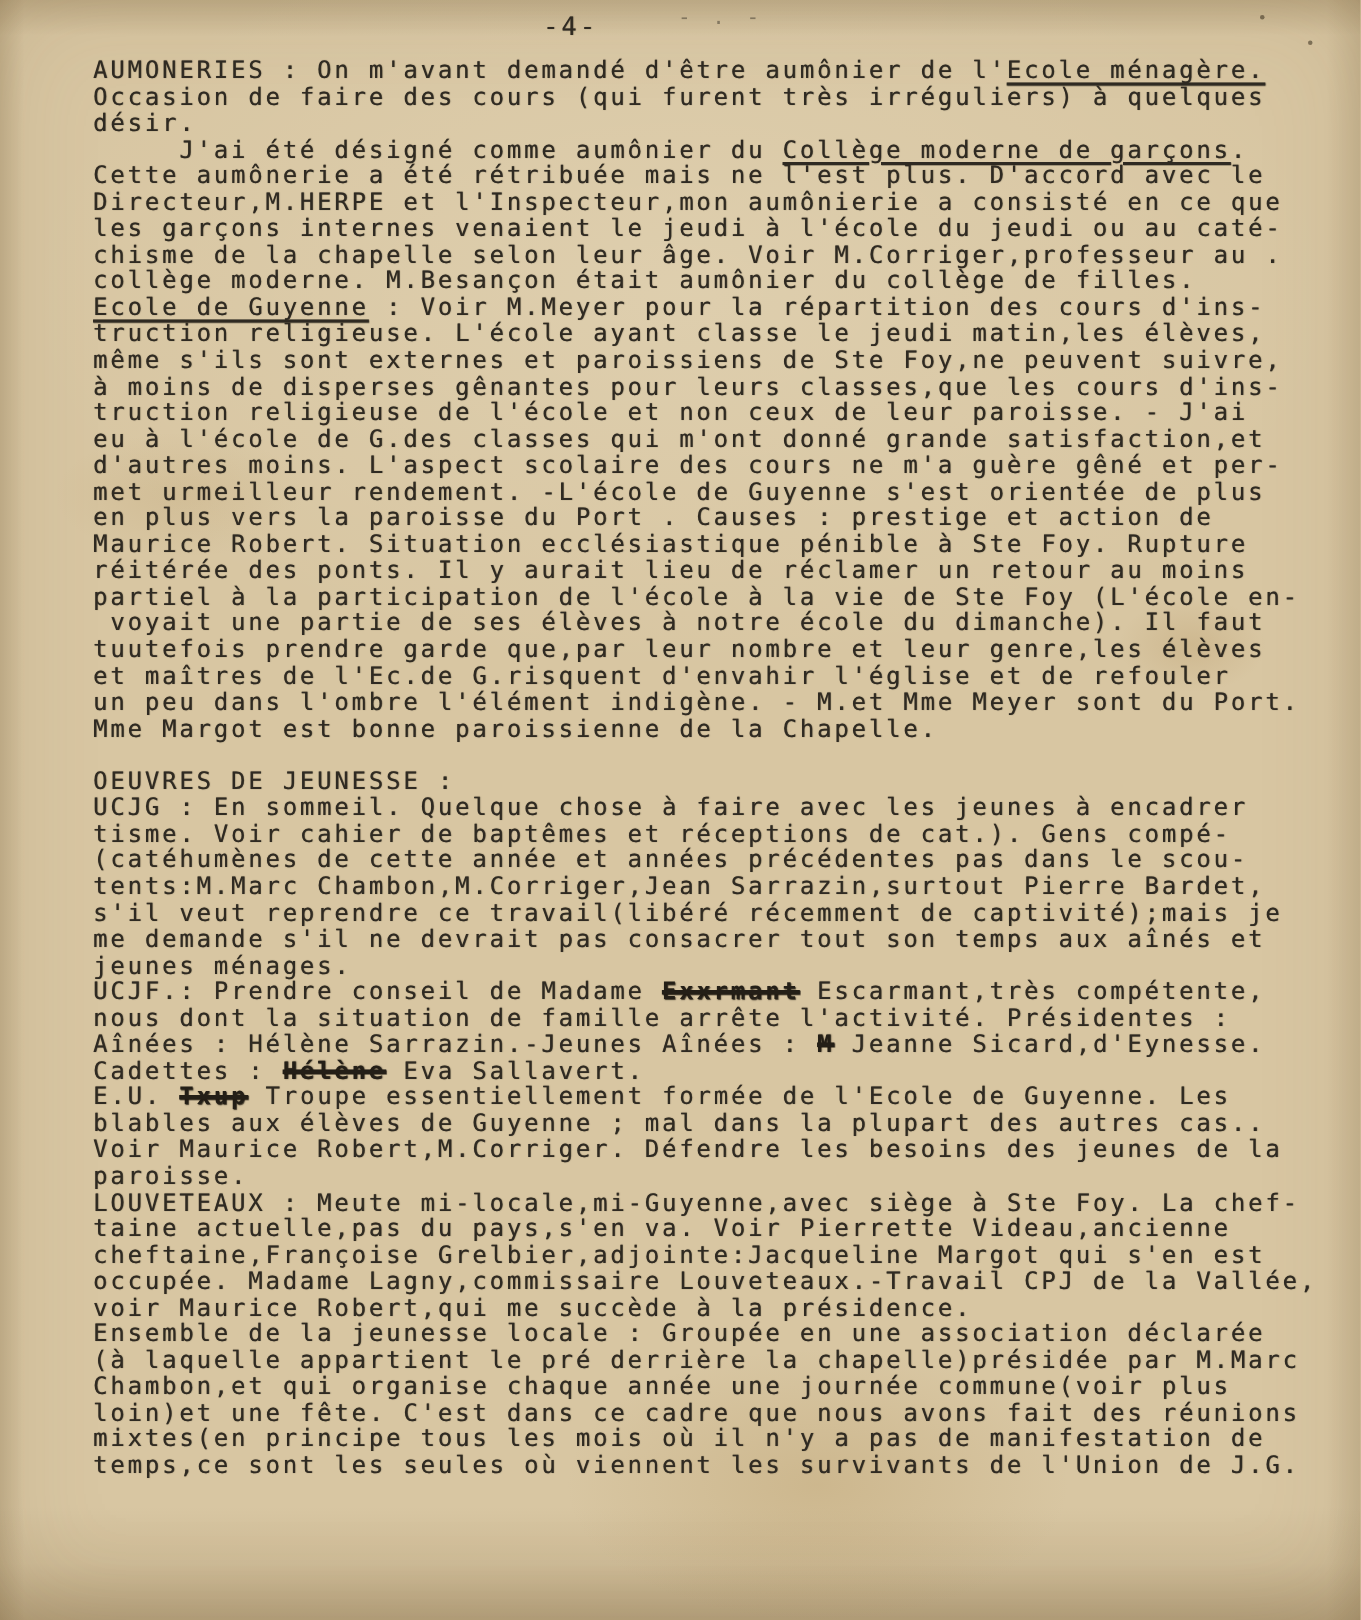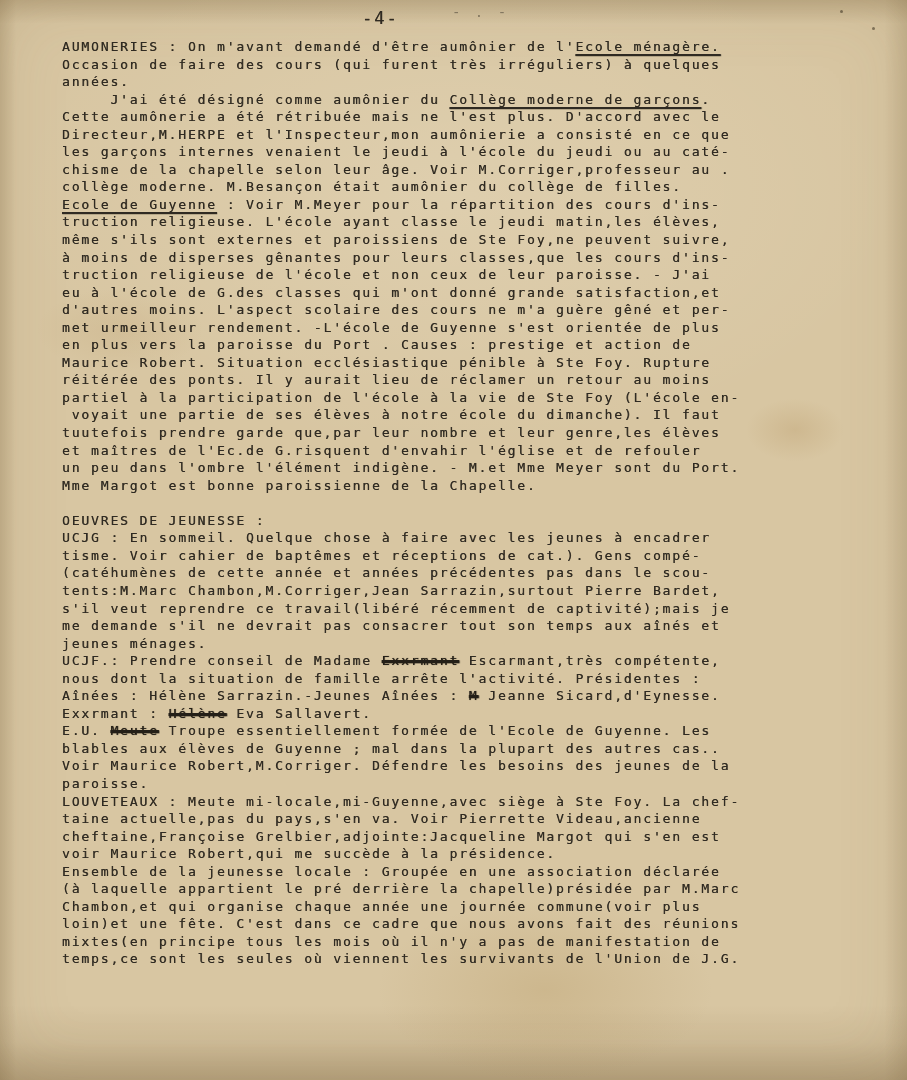--- a/index.html
+++ b/index.html
@@ -28,50 +28,50 @@
   .header-marks{
     position:absolute;left:452px;top:4px;
     font-size:14px;letter-spacing:3px;color:#4a4336;opacity:.55;
   }
   .stray-dot{position:absolute;width:3px;height:3px;border-radius:50%;background:rgba(55,46,30,.55);}
   .dot-a{left:840px;top:10px;}
   .dot-b{left:872px;top:27px;}
   .text-body{position:absolute;left:62px;top:38px;width:820px;}
   .line{
     white-space:pre;
-    font-size:13px;line-height:17.55px;height:17.55px;
+    font-size:16px;line-height:17.55px;height:17.55px;
     letter-spacing:1.86px;
     color:#2f2a22;
     text-shadow:.3px .3px .6px rgba(46,40,28,.72);
   }
   .line span.u{
     text-decoration:underline;
     text-decoration-thickness:1.6px;
     text-underline-offset:2.5px;
   }
   .line span.s{
-    font-weight:normal;
+    font-weight:bold;
     text-decoration:line-through;
     text-decoration-thickness:2.6px;
     color:#241f17;
     text-shadow:.5px .4px .8px rgba(30,25,15,.85);
   }
 </style>
 </head>
 <body>
 
 <div class="page">
   <div class="page-number">-4-</div>
   <div class="header-marks">- . -</div>
   <div class="stray-dot dot-a"></div>
   <div class="stray-dot dot-b"></div>
   <div class="text-body">
       <div class="line"><span>AUMONERIES : On m'avant demandé d'être aumônier de l'</span><span class="u">Ecole ménagère.</span></div>
       <div class="line"><span>Occasion de faire des cours (qui furent très irréguliers) à quelques</span></div>
-      <div class="line"><span>années.</span></div>
+      <div class="line"><span>désir.</span></div>
       <div class="line"><span>     J'ai été désigné comme aumônier du </span><span class="u">Collège moderne de garçons</span><span>.</span></div>
       <div class="line"><span>Cette aumônerie a été rétribuée mais ne l'est plus. D'accord avec le</span></div>
       <div class="line"><span>Directeur,M.HERPE et l'Inspecteur,mon aumônierie a consisté en ce que</span></div>
       <div class="line"><span>les garçons internes venaient le jeudi à l'école du jeudi ou au caté-</span></div>
       <div class="line"><span>chisme de la chapelle selon leur âge. Voir M.Corriger,professeur au .</span></div>
       <div class="line"><span>collège moderne. M.Besançon était aumônier du collège de filles.</span></div>
       <div class="line"><span class="u">Ecole de Guyenne</span><span> : Voir M.Meyer pour la répartition des cours d'ins-</span></div>
       <div class="line"><span>truction religieuse. L'école ayant classe le jeudi matin,les élèves,</span></div>
       <div class="line"><span>même s'ils sont externes et paroissiens de Ste Foy,ne peuvent suivre,</span></div>
       <div class="line"><span>à moins de disperses gênantes pour leurs classes,que les cours d'ins-</span></div>
@@ -93,28 +93,29 @@
       <div class="line"><span>UCJG : En sommeil. Quelque chose à faire avec les jeunes à encadrer</span></div>
       <div class="line"><span>tisme. Voir cahier de baptêmes et réceptions de cat.). Gens compé-</span></div>
       <div class="line"><span>(catéhumènes de cette année et années précédentes pas dans le scou-</span></div>
       <div class="line"><span>tents:M.Marc Chambon,M.Corriger,Jean Sarrazin,surtout Pierre Bardet,</span></div>
       <div class="line"><span>s'il veut reprendre ce travail(libéré récemment de captivité);mais je</span></div>
       <div class="line"><span>me demande s'il ne devrait pas consacrer tout son temps aux aînés et</span></div>
       <div class="line"><span>jeunes ménages.</span></div>
       <div class="line"><span>UCJF.: Prendre conseil de Madame </span><span class="s">Exxrmant</span><span> Escarmant,très compétente,</span></div>
       <div class="line"><span>nous dont la situation de famille arrête l'activité. Présidentes :</span></div>
       <div class="line"><span>Aînées : Hélène Sarrazin.-Jeunes Aînées : </span><span class="s">M</span><span> Jeanne Sicard,d'Eynesse.</span></div>
-      <div class="line"><span>Exxrmant : </span><span class="s">Hélène</span><span> Eva Sallavert.</span></div>
-      <div class="line"><span>E.U. </span><span class="s">Meute</span><span> Troupe essentiellement formée de l'Ecole de Guyenne. Les</span></div>
+      <div class="line"><span>Cadettes : </span><span class="s">Hélène</span><span> Eva Sallavert.</span></div>
+      <div class="line"><span>E.U. </span><span class="s">Txup</span><span> Troupe essentiellement formée de l'Ecole de Guyenne. Les</span></div>
       <div class="line"><span>blables aux élèves de Guyenne ; mal dans la plupart des autres cas..</span></div>
       <div class="line"><span>Voir Maurice Robert,M.Corriger. Défendre les besoins des jeunes de la</span></div>
       <div class="line"><span>paroisse.</span></div>
       <div class="line"><span>LOUVETEAUX : Meute mi-locale,mi-Guyenne,avec siège à Ste Foy. La chef-</span></div>
       <div class="line"><span>taine actuelle,pas du pays,s'en va. Voir Pierrette Videau,ancienne</span></div>
       <div class="line"><span>cheftaine,Françoise Grelbier,adjointe:Jacqueline Margot qui s'en est</span></div>
+      <div class="line"><span>occupée. Madame Lagny,commissaire Louveteaux.-Travail CPJ de la Vallée,</span></div>
       <div class="line"><span>voir Maurice Robert,qui me succède à la présidence.</span></div>
       <div class="line"><span>Ensemble de la jeunesse locale : Groupée en une association déclarée</span></div>
       <div class="line"><span>(à laquelle appartient le pré derrière la chapelle)présidée par M.Marc</span></div>
       <div class="line"><span>Chambon,et qui organise chaque année une journée commune(voir plus</span></div>
       <div class="line"><span>loin)et une fête. C'est dans ce cadre que nous avons fait des réunions</span></div>
       <div class="line"><span>mixtes(en principe tous les mois où il n'y a pas de manifestation de</span></div>
       <div class="line"><span>temps,ce sont les seules où viennent les survivants de l'Union de J.G.</span></div>
     </div>
 </div>
 

